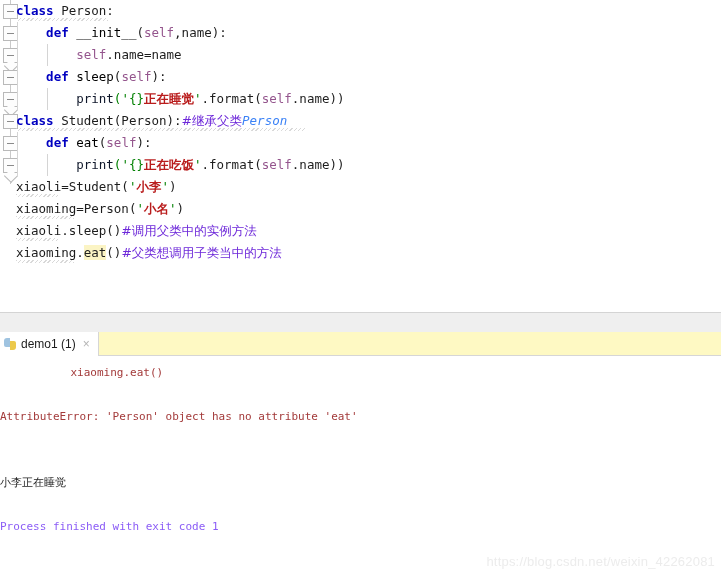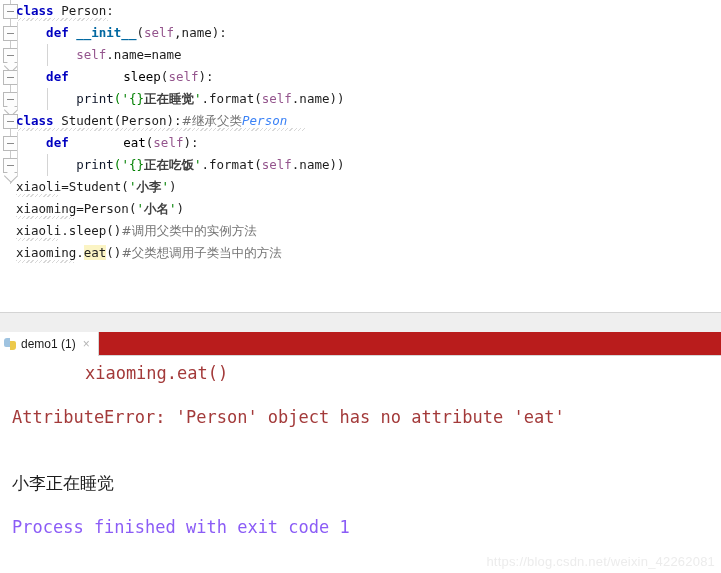--- a/index.html
+++ b/index.html
@@ -86,28 +86,28 @@
 
   .indent-guide {
     position: absolute;
     top: 0;
     width: 1px; height: 22px;
     background: #d4d4d4;
   }
 
   
   .kw      { color: #0000c0; font-weight: bold; }
-  .dunder  { color: #0369a1; font-weight: bold; }
+  .dunder  { color: #000000; font-weight: normal; }
   .selfp   { color: #94558d; }
-  .fnname  { color: #000000; margin-left: 47px; }
+  .fnname  { color: #000000; }
   .builtin { color: #0f172a; }
   .str     { color: #008000; }
-  .strcn   { color: #404040; font-weight: bold;
+  .strcn   { color: #b91c1c; font-weight: bold;
              font-family: "DejaVu Sans", sans-serif; }
-  .cmt     { color: #737373;
+  .cmt     { color: #6d28d9;
              font-family: "DejaVu Sans", sans-serif; }
   .cmt-it  { color: #3b82f6; font-style: italic;
              font-family: "DejaVu Sans Mono", monospace; }
   .plain   { color: #1d1d1d; }
   .hl      { background: #fbf4c4; }
 
   .squiggle {
     position: absolute;
     left: 16px; bottom: 1px;
     height: 3px;
@@ -130,21 +130,21 @@
   
   .runwin {
     position: absolute;
     left: 0; top: 332px;
     width: 721px; height: 241px;
     background: #ffffff;
   }
   .tabbar {
     position: relative;
     height: 24px;
-    background: #b91c1c;
+    background: #fef9c3;
     border-bottom: 1px solid #d6d6d6;
   }
   .tab {
     position: absolute;
     left: 0; top: 0;
     height: 24px;
     display: flex;
     align-items: center;
     gap: 5px;
     padding: 0 8px 0 4px;
@@ -177,25 +177,25 @@
     color: #b4b4b4;
     font-size: 12px;
     line-height: 1;
     margin-left: 2px;
   }
 
   .console {
     position: relative;
     padding: 6px 0 0 0;
     font-family: "DejaVu Sans Mono", "Liberation Mono", monospace;
-    font-size: 17px;
+    font-size: 11px;
     line-height: 22px;
     white-space: pre;
   }
-  .cline { height: 22px; padding-left: 12px; white-space: pre; }
+  .cline { height: 22px; white-space: pre; }
   .cerr  { color: #a33a3a; }
   .cout  { color: #1d1d1d; font-family: "DejaVu Sans", sans-serif; }
   .cblue { color: #8b5cf6; }
   .cindent { padding-left: 44px; }
 
   .watermark {
     position: absolute;
     right: 6px; bottom: 4px;
     font-size: 13px;
     color: #ececec;

